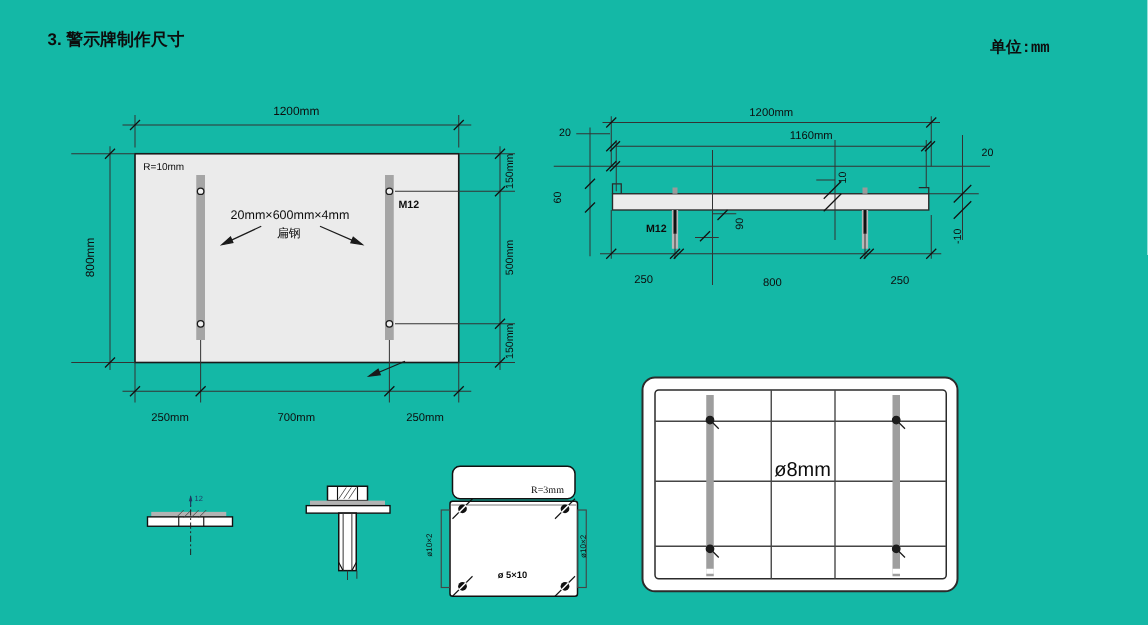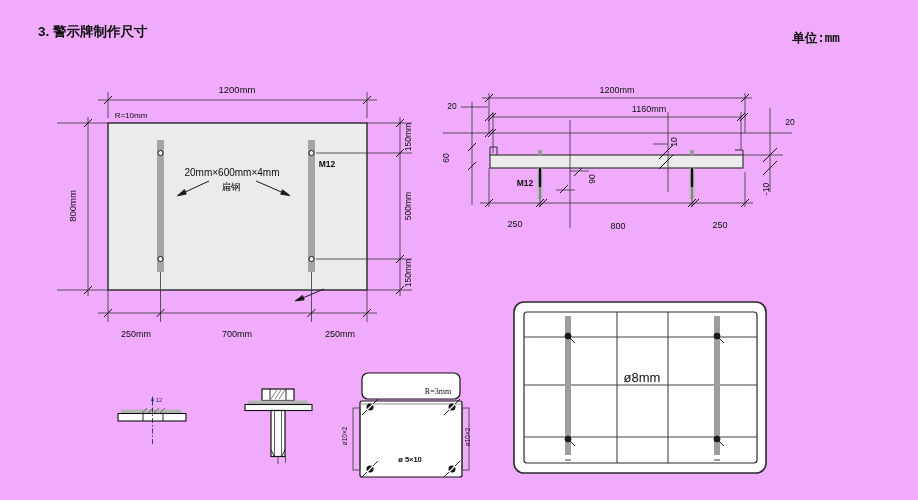--- a/index.html
+++ b/index.html
@@ -1,16 +1,16 @@
 <!DOCTYPE html>
 <html><head>
 <meta charset="utf-8">
 <style>
   html,body{margin:0;padding:0;background:#fff;}
-  .canvas{position:relative;width:918px;height:500px;background:#f0abfc;overflow:hidden;
+  .canvas{position:relative;width:918px;height:500px;background:#14b8a6;overflow:hidden;
           font-family:"Liberation Sans",sans-serif;}
   .canvas svg{position:absolute;left:0;top:0;}
   .lbl{position:absolute;transform:translate(-50%,-50%);font-size:9px;color:#0d0d0d;
        white-space:nowrap;line-height:1;}
   .rot{transform:translate(-50%,-50%) rotate(-90deg);}
   .b{font-weight:bold;}
   .anchor-left{transform:translateY(-50%);}
 </style>
 </head>
 <body>
@@ -210,21 +210,21 @@
       <circle cx="717" cy="439" r="3"></circle>
           <line x1="719" y1="441" x2="724" y2="446"></line>
     </g>
   </g>
 </svg>
 
   <div class="lbl anchor-left b" style="left:38px;top:32px;font-size:13.5px;">3. 警示牌制作尺寸</div>
   <div class="lbl b" style="left:816px;top:39px;font-size:12.5px;font-family:Liberation Mono, monospace;">单位:mm</div>
 
   <div class="lbl" style="left:237px;top:90px;font-size:9.5px;">1200mm</div>
-  <div class="lbl" style="left:131px;top:116px;font-size:8px;">R=10mm</div>
+  <div class="lbl" style="left:131px;top:134px;font-size:8px;">R=10mm</div>
   <div class="lbl b" style="left:327px;top:164px;font-size:8.5px;">M12</div>
   <div class="lbl" style="left:232px;top:173px;font-size:10px;">20mm×600mm×4mm</div>
   <div class="lbl" style="left:231px;top:187px;font-size:9.5px;">扁钢</div>
   <div class="lbl rot" style="left:73px;top:206px;font-size:9.5px;">800mm</div>
   <div class="lbl rot" style="left:408px;top:137px;font-size:8.5px;">150mm</div>
   <div class="lbl rot" style="left:408px;top:206px;font-size:8.5px;">500mm</div>
   <div class="lbl rot" style="left:408px;top:273px;font-size:8.5px;">150mm</div>
   <div class="lbl" style="left:136px;top:334px;font-size:9px;">250mm</div>
   <div class="lbl" style="left:237px;top:334px;font-size:9px;">700mm</div>
   <div class="lbl" style="left:340px;top:334px;font-size:9px;">250mm</div>
@@ -241,15 +241,15 @@
   <div class="lbl" style="left:515px;top:224px;font-size:9px;">250</div>
   <div class="lbl" style="left:618px;top:226px;font-size:9px;">800</div>
   <div class="lbl" style="left:720px;top:225px;font-size:9px;">250</div>
 
   <div class="lbl" style="left:159px;top:400px;font-size:6px;color:#1f3864;">12</div>
   <div class="lbl" style="left:438px;top:392px;font-size:8px;font-family:Liberation Serif, serif;">R=3mm</div>
   <div class="lbl rot" style="left:345px;top:436px;font-size:6.5px;">ø10×2</div>
   <div class="lbl rot" style="left:468px;top:437px;font-size:6.5px;">ø10×2</div>
   <div class="lbl b" style="left:410px;top:460px;font-size:7.5px;">ø 5×10</div>
 
-  <div class="lbl" style="left:642px;top:377px;font-size:13px;">ø8mm</div>
+  <div class="lbl" style="left:642px;top:377px;font-size:16px;">ø8mm</div>
 
 </div>
 
 </body></html>

